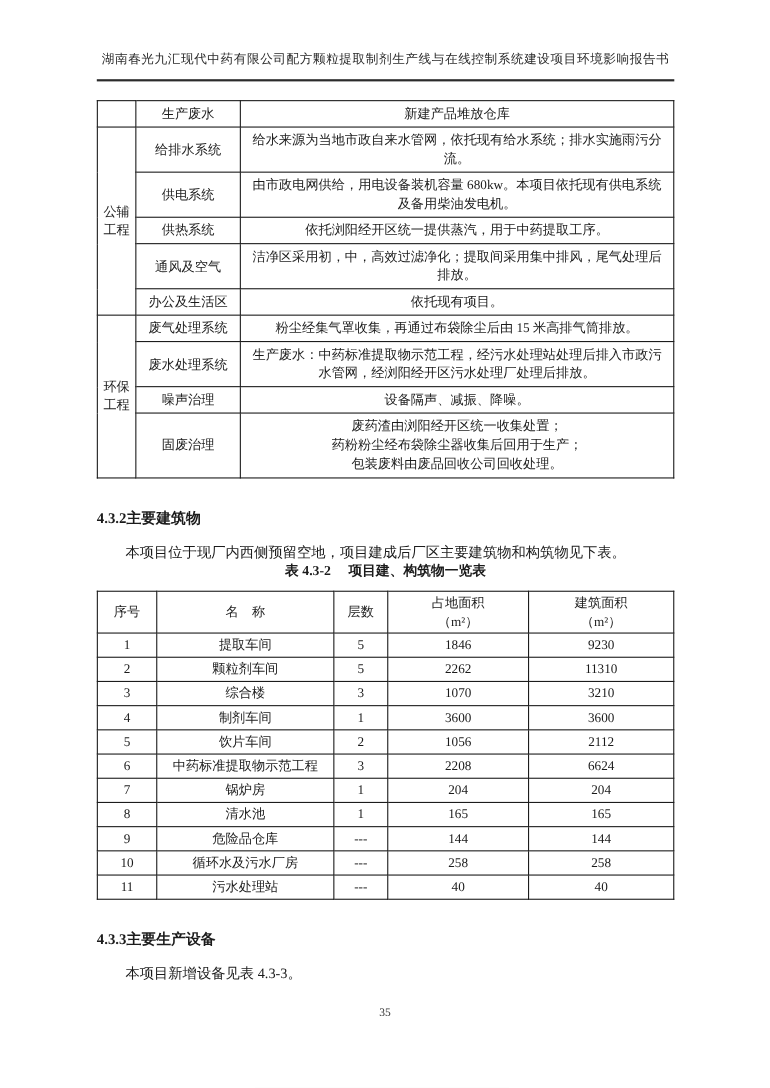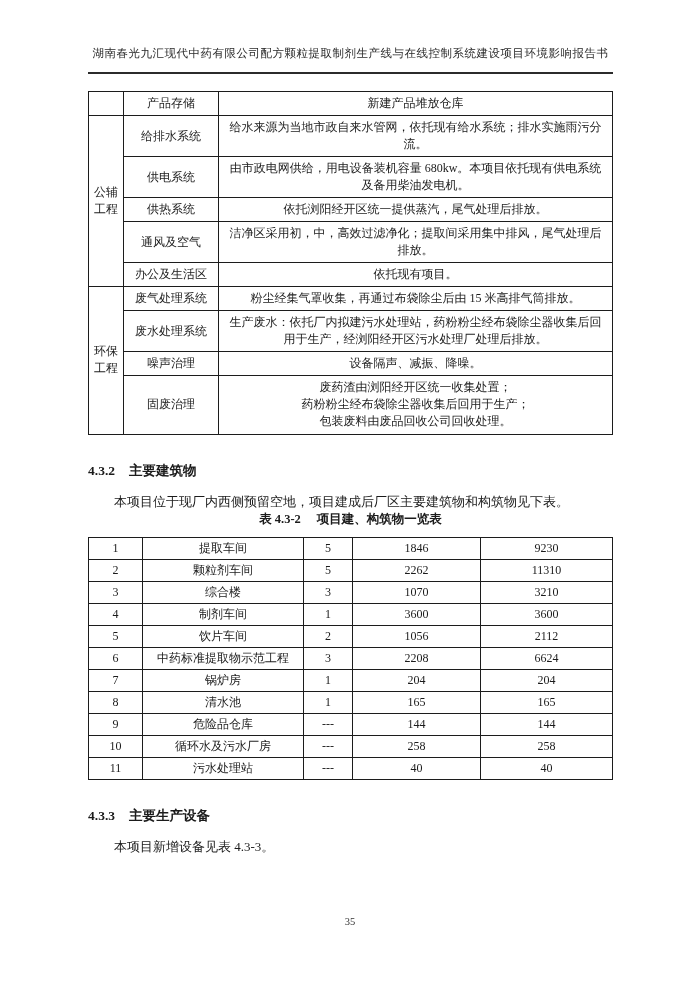--- a/index.html
+++ b/index.html
@@ -46,21 +46,21 @@
   .row-1l td { height: 23px; }
   .row-2l td { height: 39px; }
   .row-3l td { height: 58px; }
 
   
   .section-heading {
     margin-top: 27px;
     font-size: 13.5px;
     font-weight: bold;
   }
-  .section-heading .sec-title { margin-left: 14px; }
+  .section-heading .sec-title { }
   .body-para {
     margin-top: 12px;
     font-size: 13px;
     text-indent: 2em;
     line-height: 1.5;
   }
   .table-caption {
     text-align: center;
     font-size: 12.5px;
     font-weight: bold;
@@ -98,54 +98,54 @@
 
     <table class="t1">
       <colgroup>
           <col class="col-group">
           <col class="col-label">
           <col>
         </colgroup>
       <tbody>
           <tr class="row-1l">
         <td class="g"></td>
-        <td class="lbl">产品存储</td>
+        <td class="lbl">生产废水</td>
         <td class="desc">新建产品堆放仓库</td>
       </tr>
       <tr class="row-2l">
         <td class="g preline" rowspan="5">公辅
 工程</td>
         <td class="lbl">给排水系统</td>
         <td class="desc">给水来源为当地市政自来水管网，依托现有给水系统；排水实施雨污分流。</td>
       </tr>
       <tr class="row-2l">
         <td class="lbl">供电系统</td>
         <td class="desc">由市政电网供给，用电设备装机容量 680kw。本项目依托现有供电系统及备用柴油发电机。</td>
       </tr>
       <tr class="row-1l">
         <td class="lbl">供热系统</td>
-        <td class="desc">依托浏阳经开区统一提供蒸汽，尾气处理后排放。</td>
+        <td class="desc">依托浏阳经开区统一提供蒸汽，用于中药提取工序。</td>
       </tr>
       <tr class="row-2l">
         <td class="lbl">通风及空气</td>
         <td class="desc">洁净区采用初，中，高效过滤净化；提取间采用集中排风，尾气处理后排放。</td>
       </tr>
       <tr class="row-1l">
         <td class="lbl">办公及生活区</td>
         <td class="desc">依托现有项目。</td>
       </tr>
       <tr class="row-1l">
         <td class="g preline" rowspan="4">环保
 工程</td>
         <td class="lbl">废气处理系统</td>
         <td class="desc">粉尘经集气罩收集，再通过布袋除尘后由 15 米高排气筒排放。</td>
       </tr>
       <tr class="row-2l">
         <td class="lbl">废水处理系统</td>
-        <td class="desc">生产废水：依托厂内拟建污水处理站，药粉粉尘经布袋除尘器收集后回用于生产，经浏阳经开区污水处理厂处理后排放。</td>
+        <td class="desc">生产废水：中药标准提取物示范工程，经污水处理站处理后排入市政污水管网，经浏阳经开区污水处理厂处理后排放。</td>
       </tr>
       <tr class="row-1l">
         <td class="lbl">噪声治理</td>
         <td class="desc">设备隔声、减振、降噪。</td>
       </tr>
       <tr class="row-3l">
         <td class="lbl">固废治理</td>
         <td class="desc preline">废药渣由浏阳经开区统一收集处置；
 药粉粉尘经布袋除尘器收集后回用于生产；
 包装废料由废品回收公司回收处理。</td>
@@ -164,20 +164,29 @@
 
     <table class="t2">
       <colgroup>
           <col class="col-seq">
           <col class="col-name">
           <col class="col-floors">
           <col class="col-footprint">
           <col>
         </colgroup>
       <tbody>
+          <tr>
+        <th class="preline">序号</th>
+        <th class="preline">名　称</th>
+        <th class="preline">层数</th>
+        <th class="preline">占地面积
+（m²）</th>
+        <th class="preline">建筑面积
+（m²）</th>
+      </tr>
       <tr>
         <td>1</td>
         <td>提取车间</td>
         <td>5</td>
         <td>1846</td>
         <td>9230</td>
       </tr>
       <tr>
         <td>2</td>
         <td>颗粒剂车间</td>

